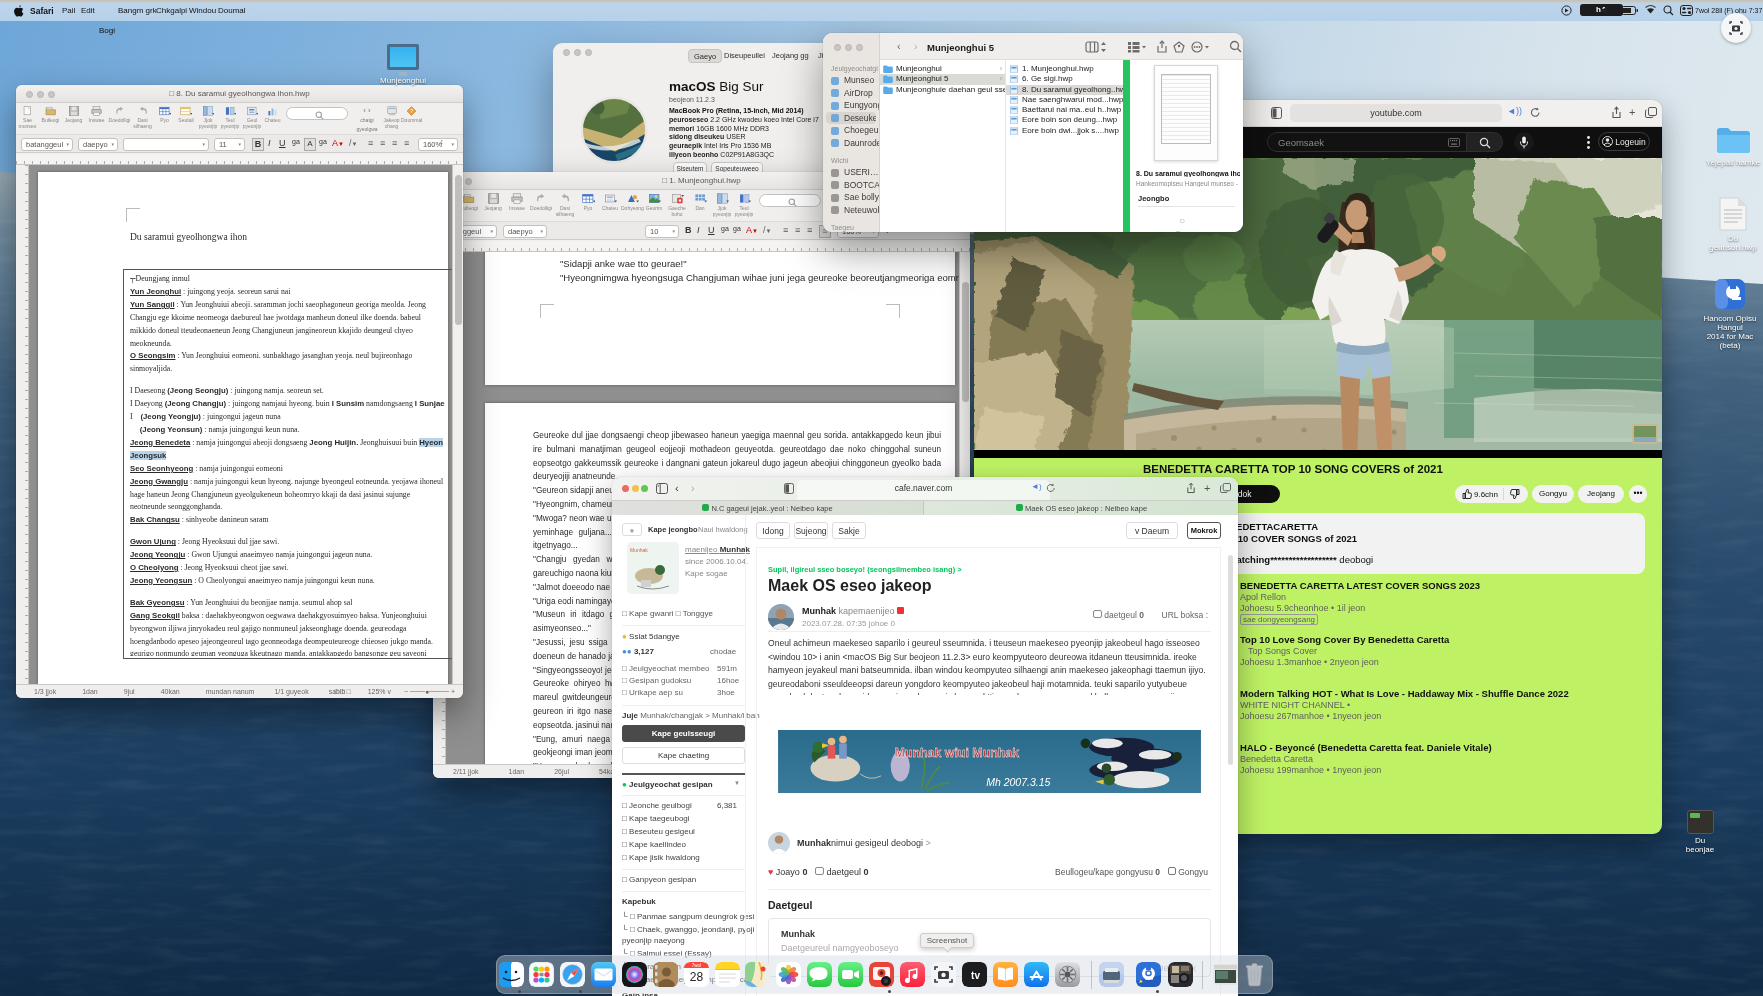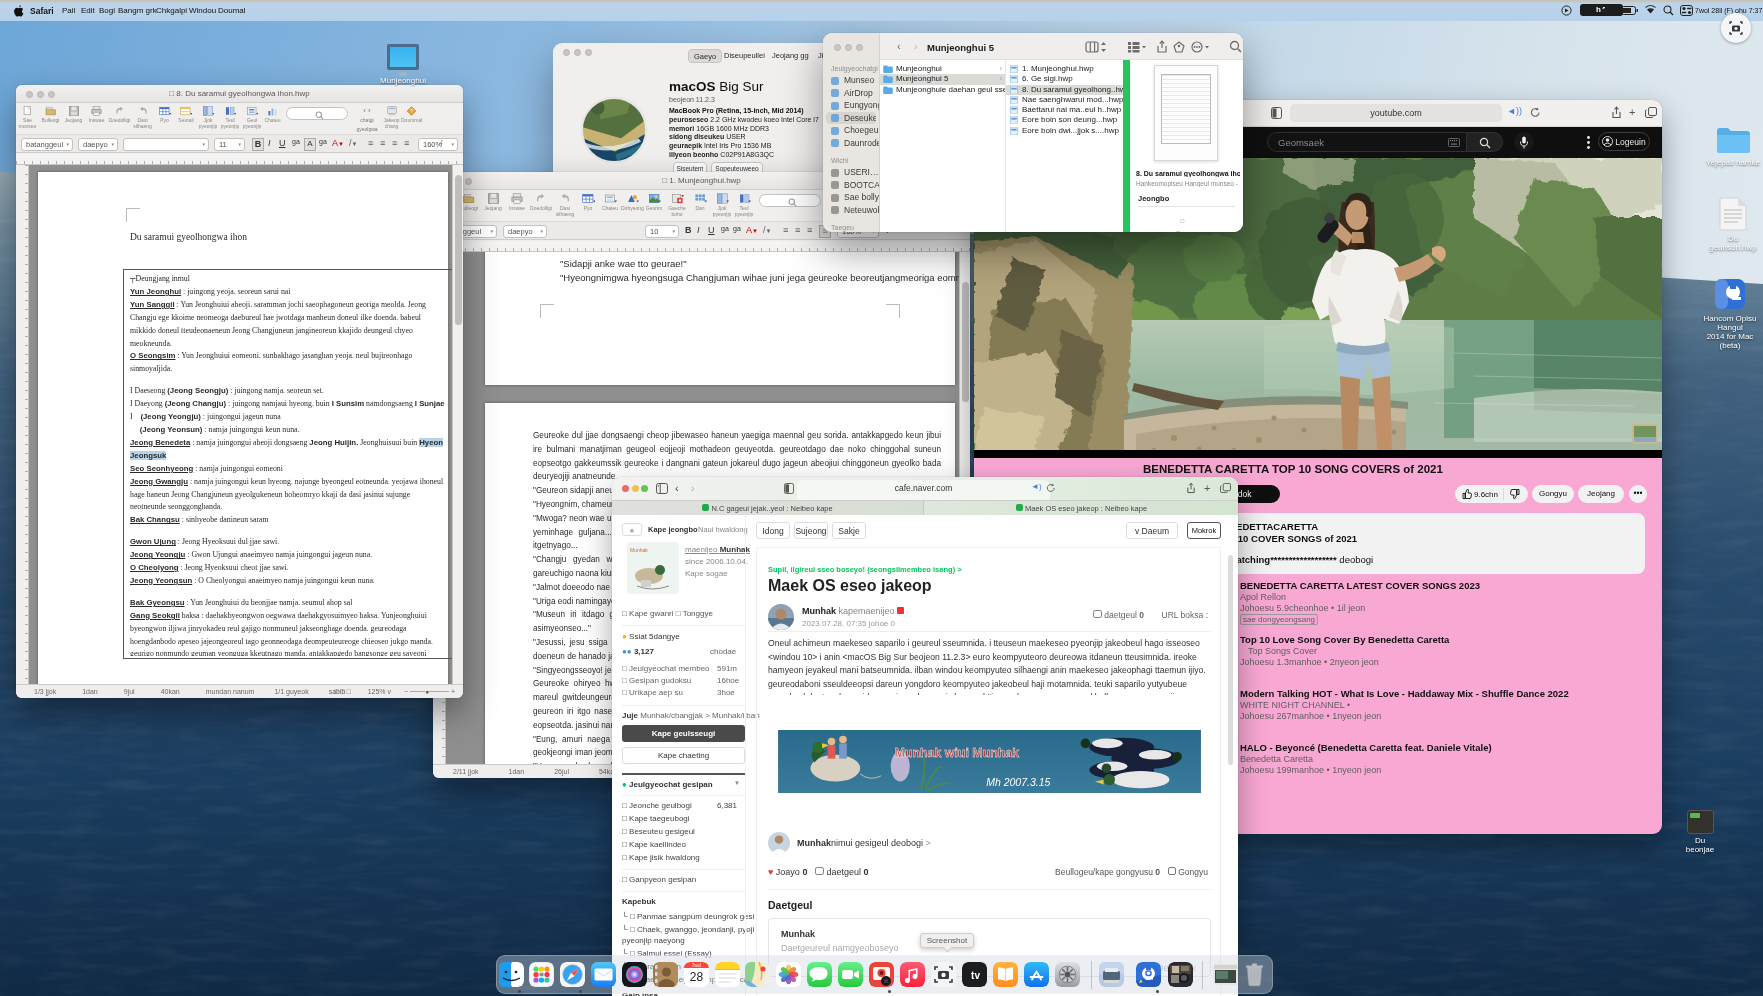--- a/index.html
+++ b/index.html
@@ -285,21 +285,21 @@
    </div>
   </div>
   <div class="hscroll">
           <div class="hthumb" style="top:30px;height:120px;"></div>
         </div>
  </div>
  <div class="hstatus"><span style="margin-left:20px;">2/11 jjok</span><span style="margin-left:30px;">1dan</span><span style="margin-left:30px;">26jul</span><span style="margin-left:30px;">54kan</span><span style="margin-left:30px;">mundan nanum</span><span style="margin-left:24px;">1/1 guyeok</span><span style="margin-left:24px;">sabib</span>
   <span style="position:absolute;right:120px;">□ □ □</span><span style="position:absolute;right:78px;">160% v</span><span style="position:absolute;right:10px;">− ───●──── +</span></div>
 </div>
 
-<div class="win" id="youtube" style="left:974px;top:100px;width:688px;height:734px;background:#f9a8d4;overflow:hidden;border-radius:9px;">
+<div class="win" id="youtube" style="left:974px;top:100px;width:688px;height:734px;background:#bef264;overflow:hidden;border-radius:9px;">
  <div class="abs" style="left:0;top:0;width:688px;height:27px;background:#f1f0ee;border-bottom:1px solid #d8d6d4;">
   <svg class="abs" style="left:297px;top:7px;" width="11" height="12" viewBox="0 0 11 12">
           <rect x="0.5" y="0.5" width="10" height="11" rx="2" fill="none" stroke="#555" stroke-width="1"></rect>
           <rect x="1.5" y="1.5" width="4" height="9" fill="#555"></rect>
         </svg>
   <div class="abs" style="left:316px;top:4px;width:212px;height:18px;background:#e3e2e0;border-radius:5px;font-size:9px;color:#333;text-align:center;line-height:18px;">youtube.com</div>
   <span class="abs" style="left:533px;top:6px;font-size:9px;color:#4a7ee0;">◄))</span>
   <svg class="abs" style="left:556px;top:7px;" width="11" height="11" viewBox="0 0 11 11">
           <path d="M9 5.5 a3.8 3.8 0 1 1-1.2-2.8" fill="none" stroke="#666" stroke-width="1.1"></path>
           <path d="M8 0.5 l0.3 2.8 -2.8-0.3z" fill="#666"></path>
@@ -833,21 +833,21 @@
    <div class="abs" style="left:0px;top:447px;color:#444;">└ □ Naraganeun ori 3</div>
    <div class="abs" style="left:0px;top:460px;color:#444;">└ □ Oraedoen segye danpyeon scan</div>
    <div class="abs" style="left:0px;top:476px;"><b>Gaip insa</b></div>
   </div>
 
   <div class="abs" style="left:133px;top:0;width:493px;height:482px;border-left:1px solid #f0f0f0;">
    <div class="abs" style="left:10px;top:7px;width:34px;height:17px;border:1px solid #ddd;border-radius:3px;font-size:8.5px;color:#333;text-align:center;line-height:16px;">Idong</div>
    <div class="abs" style="left:48px;top:7px;width:34px;height:17px;border:1px solid #ddd;border-radius:3px;font-size:8.5px;color:#333;text-align:center;line-height:16px;">Sujeong</div>
    <div class="abs" style="left:86px;top:7px;width:34px;height:17px;border:1px solid #ddd;border-radius:3px;font-size:8.5px;color:#333;text-align:center;line-height:16px;">Sakje</div>
    <div class="abs" style="left:380px;top:7px;width:52px;height:17px;border:1px solid #ddd;border-radius:3px;font-size:8.5px;color:#333;text-align:center;line-height:16px;">v Daeum</div>
-   <div class="abs" style="left:441px;top:7px;width:34px;height:17px;border:1px solid #555;border-radius:3px;font-size:7.5px;color:#111;font-weight:normal;text-align:center;line-height:16px;">Mokrok</div>
+   <div class="abs" style="left:441px;top:7px;width:34px;height:17px;border:1px solid #555;border-radius:3px;font-size:7.5px;color:#111;font-weight:bold;text-align:center;line-height:16px;">Mokrok</div>
    <div class="abs" style="left:10px;top:32px;width:465px;height:450px;border:1px solid #f0f0f0;border-bottom:none;">
     <div class="abs" style="left:11px;top:17px;font-size:7.5px;color:#03c75a;font-weight:bold;">Supil, ilgireul sseo boseyo! (seongsilmembeo isang) &gt;</div>
     <div class="abs" style="left:11px;top:29px;font-size:16px;font-weight:bold;color:#222;">Maek OS eseo jakeop</div>
     <div class="abs" style="left:11px;top:56px;width:26px;height:26px;border-radius:50%;overflow:hidden;background:#d8e2ea;">
      <svg width="26" height="26" viewBox="0 0 26 26">
                 <rect width="26" height="26" fill="#8fa3b5"></rect>
                 <rect y="14" width="26" height="12" fill="#5a7890"></rect>
                 <circle cx="13" cy="10" r="5.5" fill="#b08868"></circle>
                 <path d="M2 26 q11-13 22 0z" fill="#e8eaec"></path>
               </svg>
@@ -927,21 +927,21 @@
 </div>
 
 <div id="menubar">
  <svg class="l" style="left:14px;top:5px;" width="10" height="12" viewBox="0 0 10 12">
       <path d="M5.2 2.2 q0-1.6 1.5-2.2 q0.3 1.7-1.5 2.2z" fill="#111"></path>
       <path d="M5 3 q1-0.5 2-0.3 q1.6 0.3 2.2 1.6 q-1.3 0.8-1.2 2.2 q0.1 1.5 1.4 2 q-0.5 1.5-1.4 2.4 q-0.8 0.9-1.8 0.5 q-0.7-0.3-1.2-0.3 q-0.5 0-1.2 0.3 q-1 0.4-1.8-0.5 q-1.6-1.7-1.9-4 q-0.2-2 0.9-3.2 q0.8-0.9 2-0.9 q0.7 0 1.2 0.2 q0.5 0.2 0.8 0.2z" fill="#111"></path>
     </svg>
  <span class="l" style="left:30px;font-weight:bold;font-size:8.5px;">Safari</span>
  <span class="l" style="left:62px;">Pail</span>
  <span class="l" style="left:81px;">Edit</span>
- <span class="l" style="left:99px;">Bogi</span>
+ <span class="l" style="left:99px;margin-top:20px;">Bogi</span>
  <span class="l" style="left:118px;">Bangm grk</span>
  <span class="l" style="left:156px;">Chkgalpi</span>
  <span class="l" style="left:189px;">Windou</span>
  <span class="l" style="left:218px;">Doumal</span>
  <svg class="r" style="left:1561px;top:5px;" width="11" height="11" viewBox="0 0 11 11">
       <circle cx="5.5" cy="5.5" r="4.6" fill="none" stroke="#222" stroke-width="1"></circle>
       <path d="M4 3.5 l3.5 2 -3.5 2z" fill="#222"></path>
     </svg>
  <span class="r" style="left:1580px;top:4px;background:#1c1c1e;color:#fff;border-radius:3px;font-size:8px;padding:0 16px;height:12px;line-height:12px;font-weight:bold;">hA</span>
  <svg class="r" style="left:1600px;top:5px;" width="13" height="11" viewBox="0 0 13 11">

